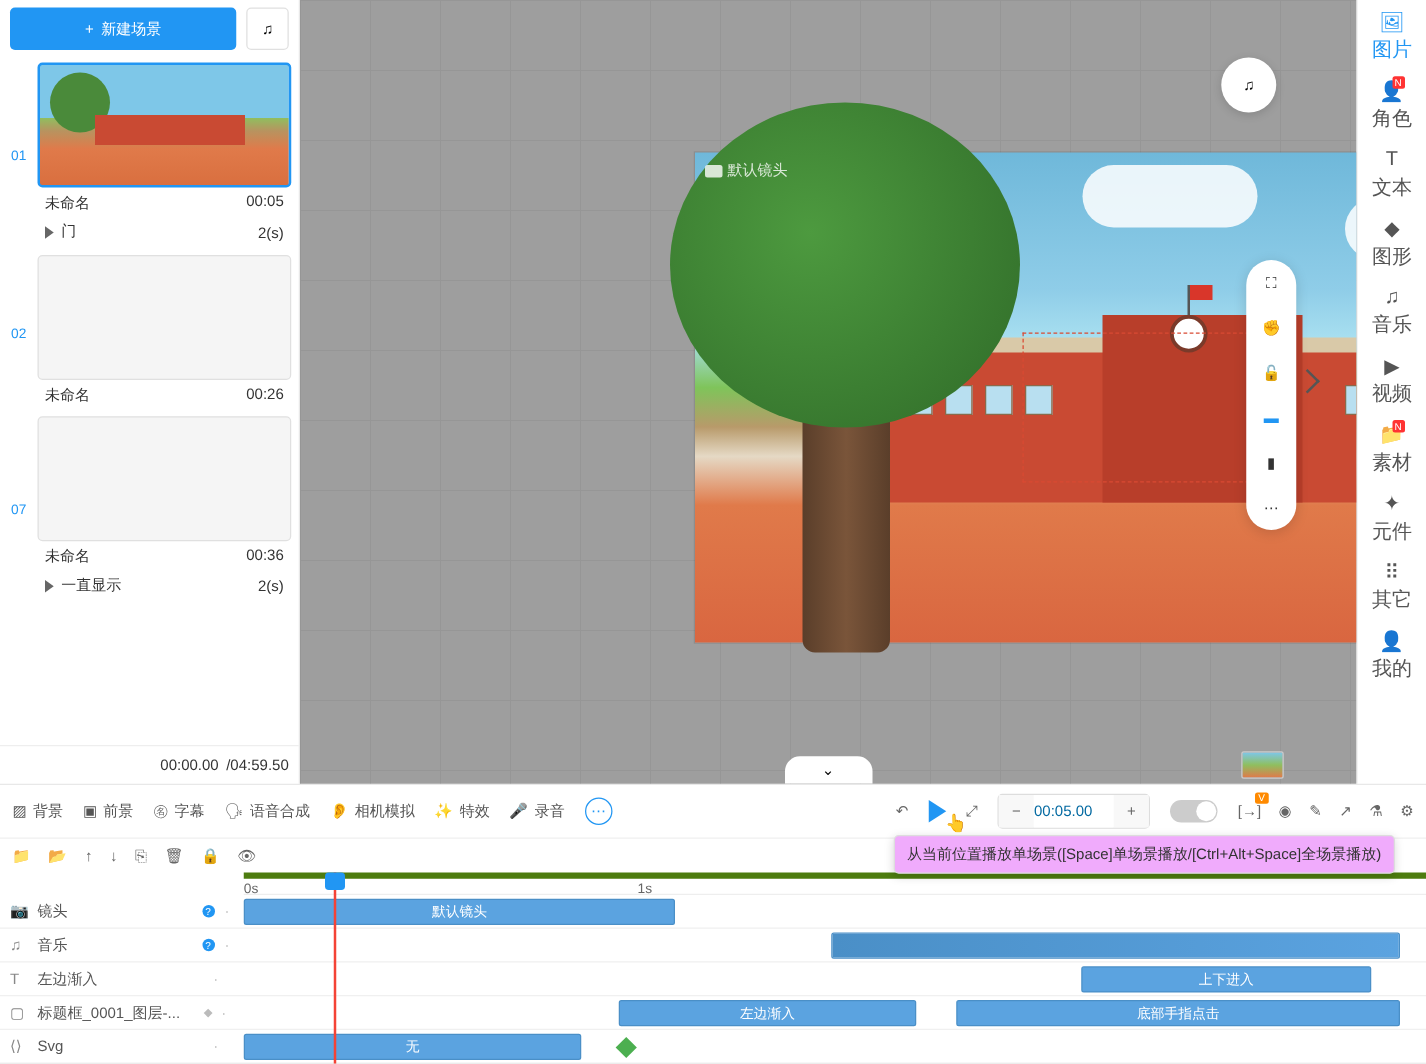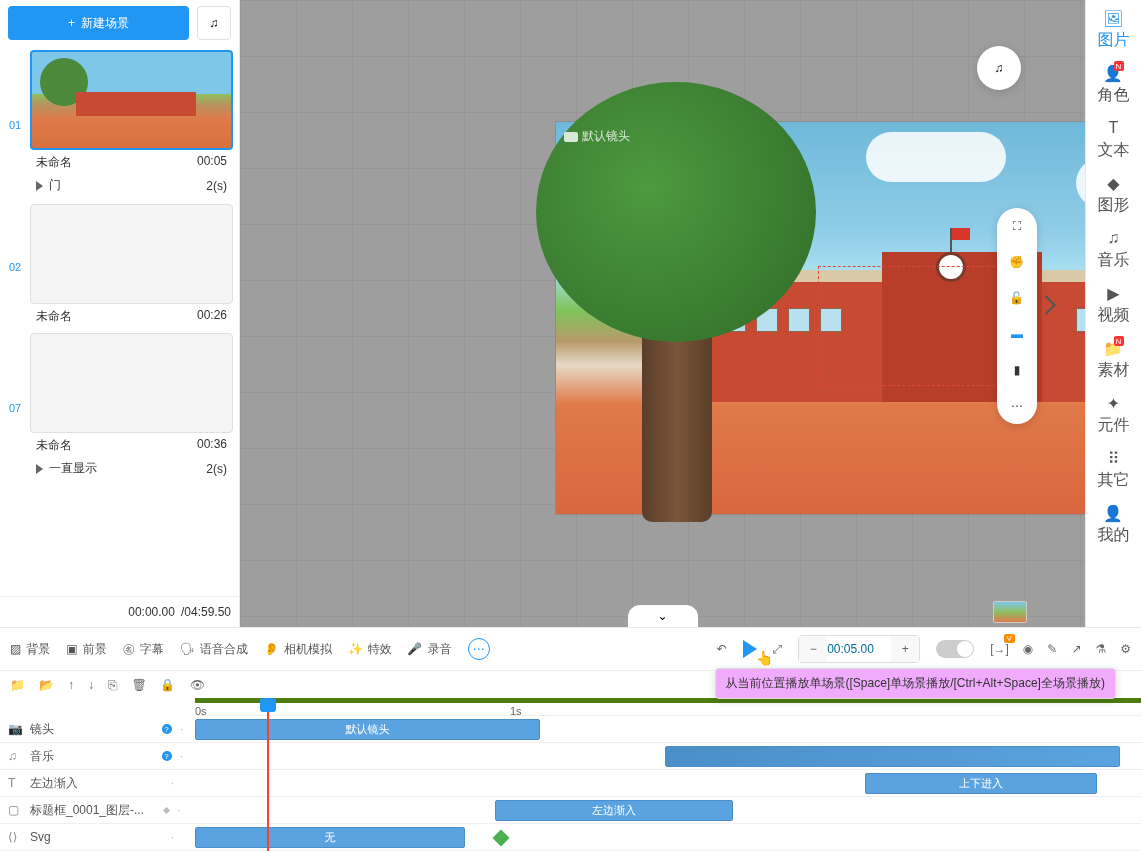--- a/index.html
+++ b/index.html
@@ -371,20 +371,21 @@
      <span class="track-ico">▢</span>
      <span>标题框_0001_图层-...</span>
     </div>
     <div class="track-kf">
 
      <span class="kf-d"></span>
      <span style="color:#bbb">·</span>
     </div>
     <div class="track-tl">
               <div class="clip " style="left:300px;width:238px">左边渐入</div>
+              <div class="clip " style="left:570px;width:355px">底部手指点击</div>
             </div>
    </div>
           <div class="track">
     <div class="track-head">
      <span class="track-ico">⟨⟩</span>
      <span>Svg</span>
     </div>
     <div class="track-kf">
 
      <span style="color:#bbb">·</span>

